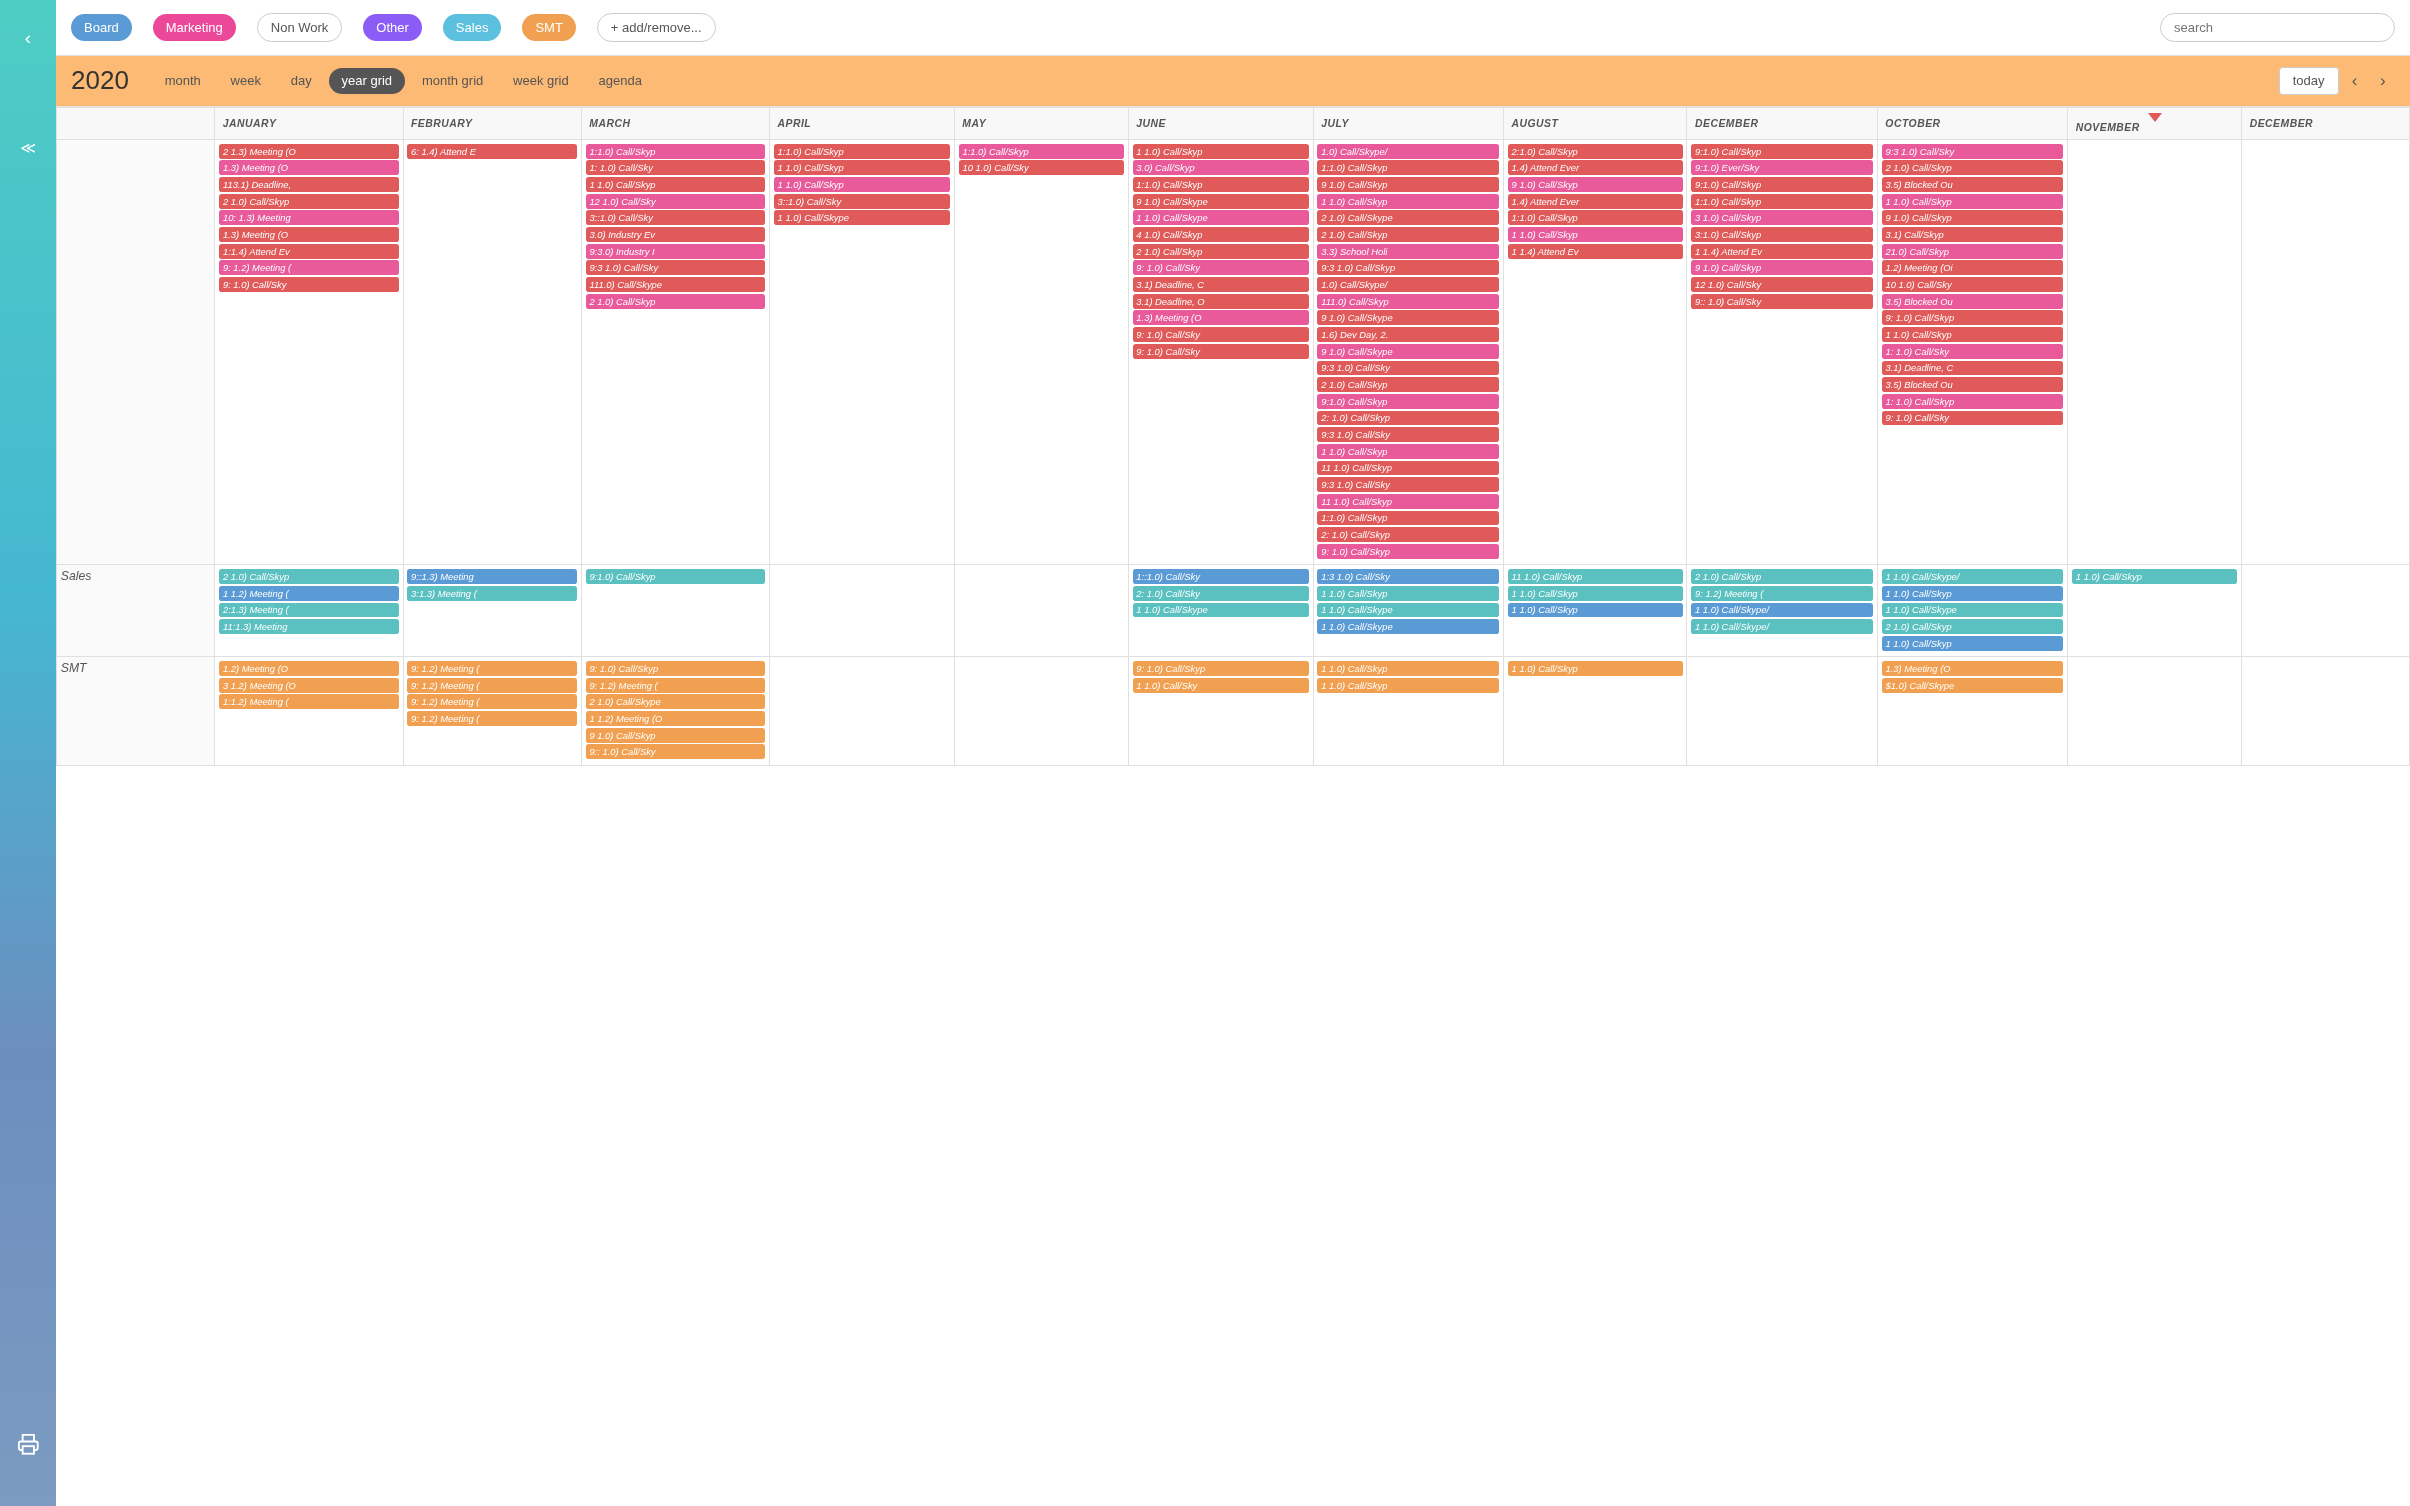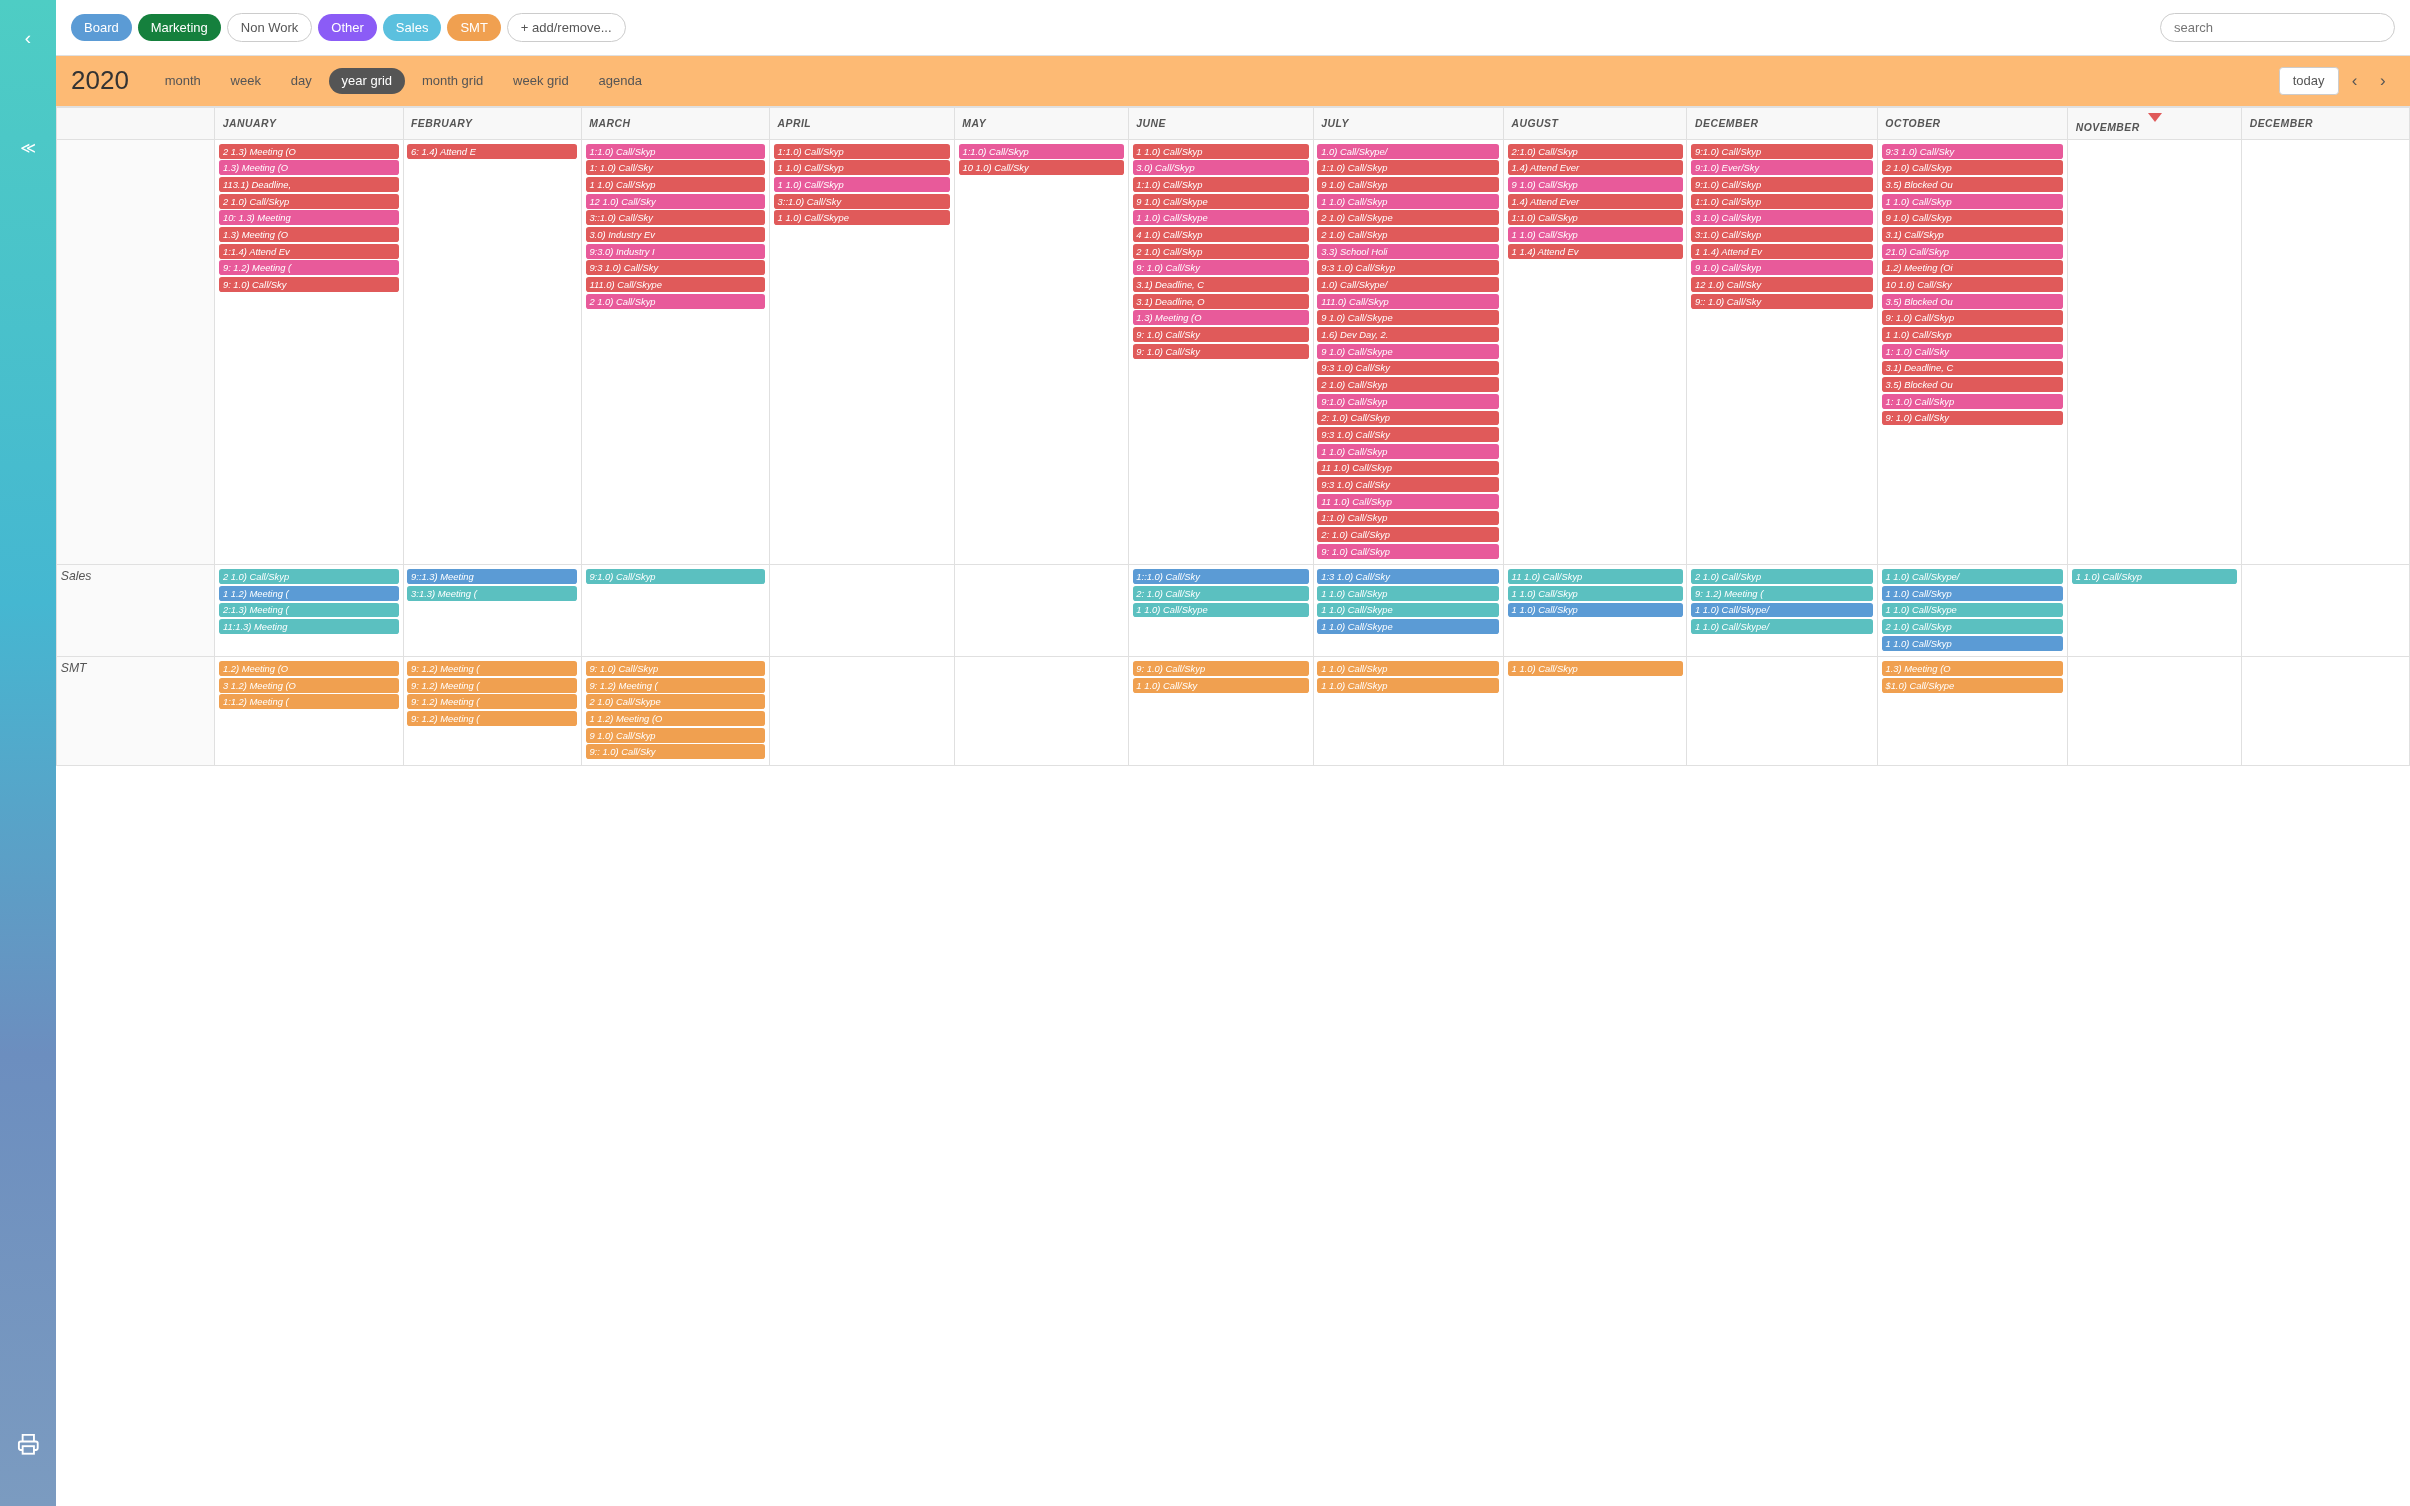--- a/index.html
+++ b/index.html
@@ -10,24 +10,24 @@
     
     .sidebar { width: 56px; background: linear-gradient(180deg, #4ecdc4 0%, #45b7d1 40%, #6c8ebf 70%, #7b9bc0 100%); display: flex; flex-direction: column; align-items: center; padding: 19px 0; gap: 19px; position: relative; z-index: 10; }
     .sidebar-nav-arrow { color: white; font-size: 19px; cursor: pointer; padding: 7.5px; }
     .sidebar-double-arrow { color: white; font-size: 15px; cursor: pointer; padding: 7.5px; }
     .sidebar-print { color: white; font-size: 19px; cursor: pointer; padding: 7.5px; margin-top: auto; }
 
     
     .main { flex: 1; display: flex; flex-direction: column; overflow: hidden; }
 
     
-    .topbar { display: flex; align-items: center; padding: 7.5px 15px; background: white; border-bottom: 0.9px solid #e0e0e0; gap: 6px; min-height: 56px; }
+    .topbar { display: flex; align-items: center; padding: 7.5px 15px; background: white; border-bottom: 0.9px solid #e0e0e0; gap: 21px; min-height: 56px; }
     .tag-btn { padding: 5.6px 13px; border-radius: 19px; border: none; cursor: pointer; font-size: 13px; font-weight: 500; color: white; }
     .tag-board { background: #5b9bd5; }
-    .tag-marketing { background: #15803d; }
+    .tag-marketing { background: #ec4899; }
     .tag-nonwork { background: transparent; color: #555; border: 0.9px solid #ccc; }
     .tag-other { background: #8b5cf6; }
     .tag-sales { background: #5bc0de; }
     .tag-smt { background: #f0a050; }
     .tag-add { background: transparent; color: #555; border: 0.9px solid #ccc; display: flex; align-items: center; gap: 3.8px; }
     .search-box { margin-left: auto; padding: 5.6px 13px; border: 0.9px solid #ccc; border-radius: 19px; width: 235px; font-size: 13px; color: #999; background: white; }
 
     
     .cal-header { display: flex; align-items: center; padding: 9.4px 15px; background: #fdba74; border-bottom: 0.9px solid #e0e0e0; gap: 3.8px; }
     .year-label { font-size: 26px; font-weight: 300; color: #333; margin-right: 19px; }

